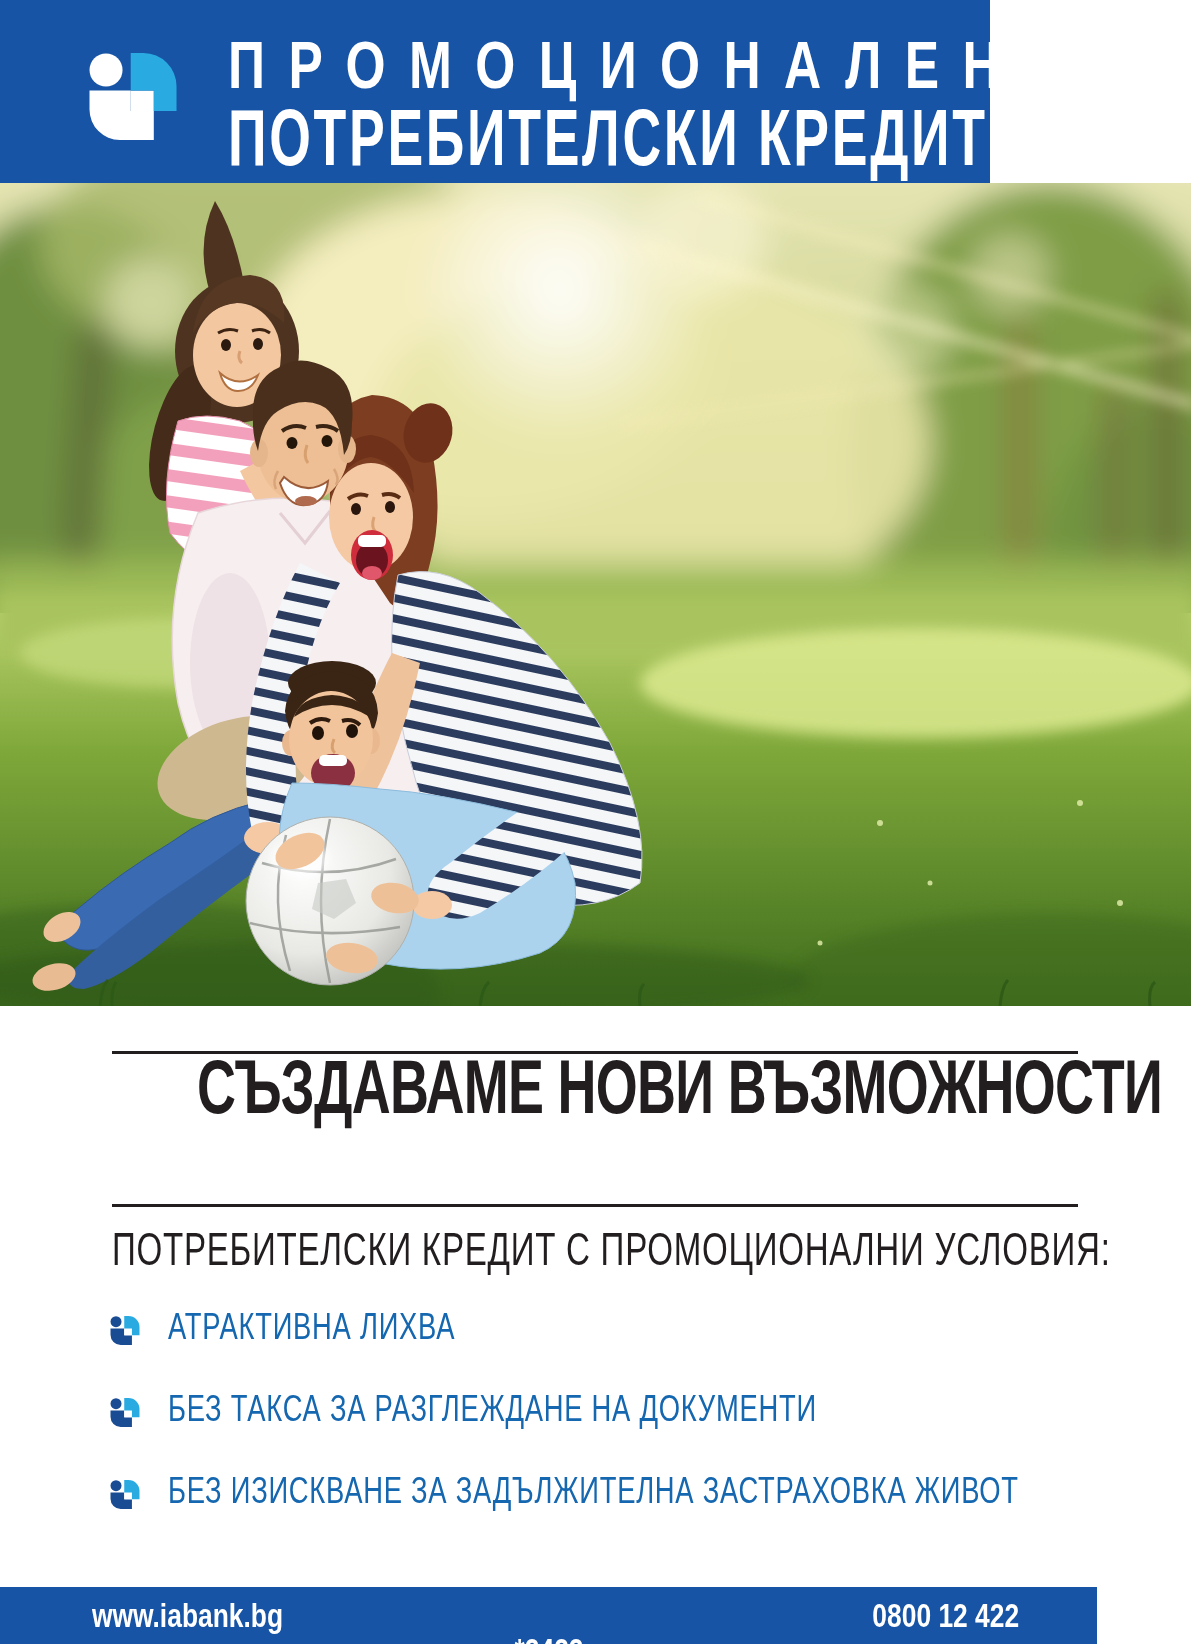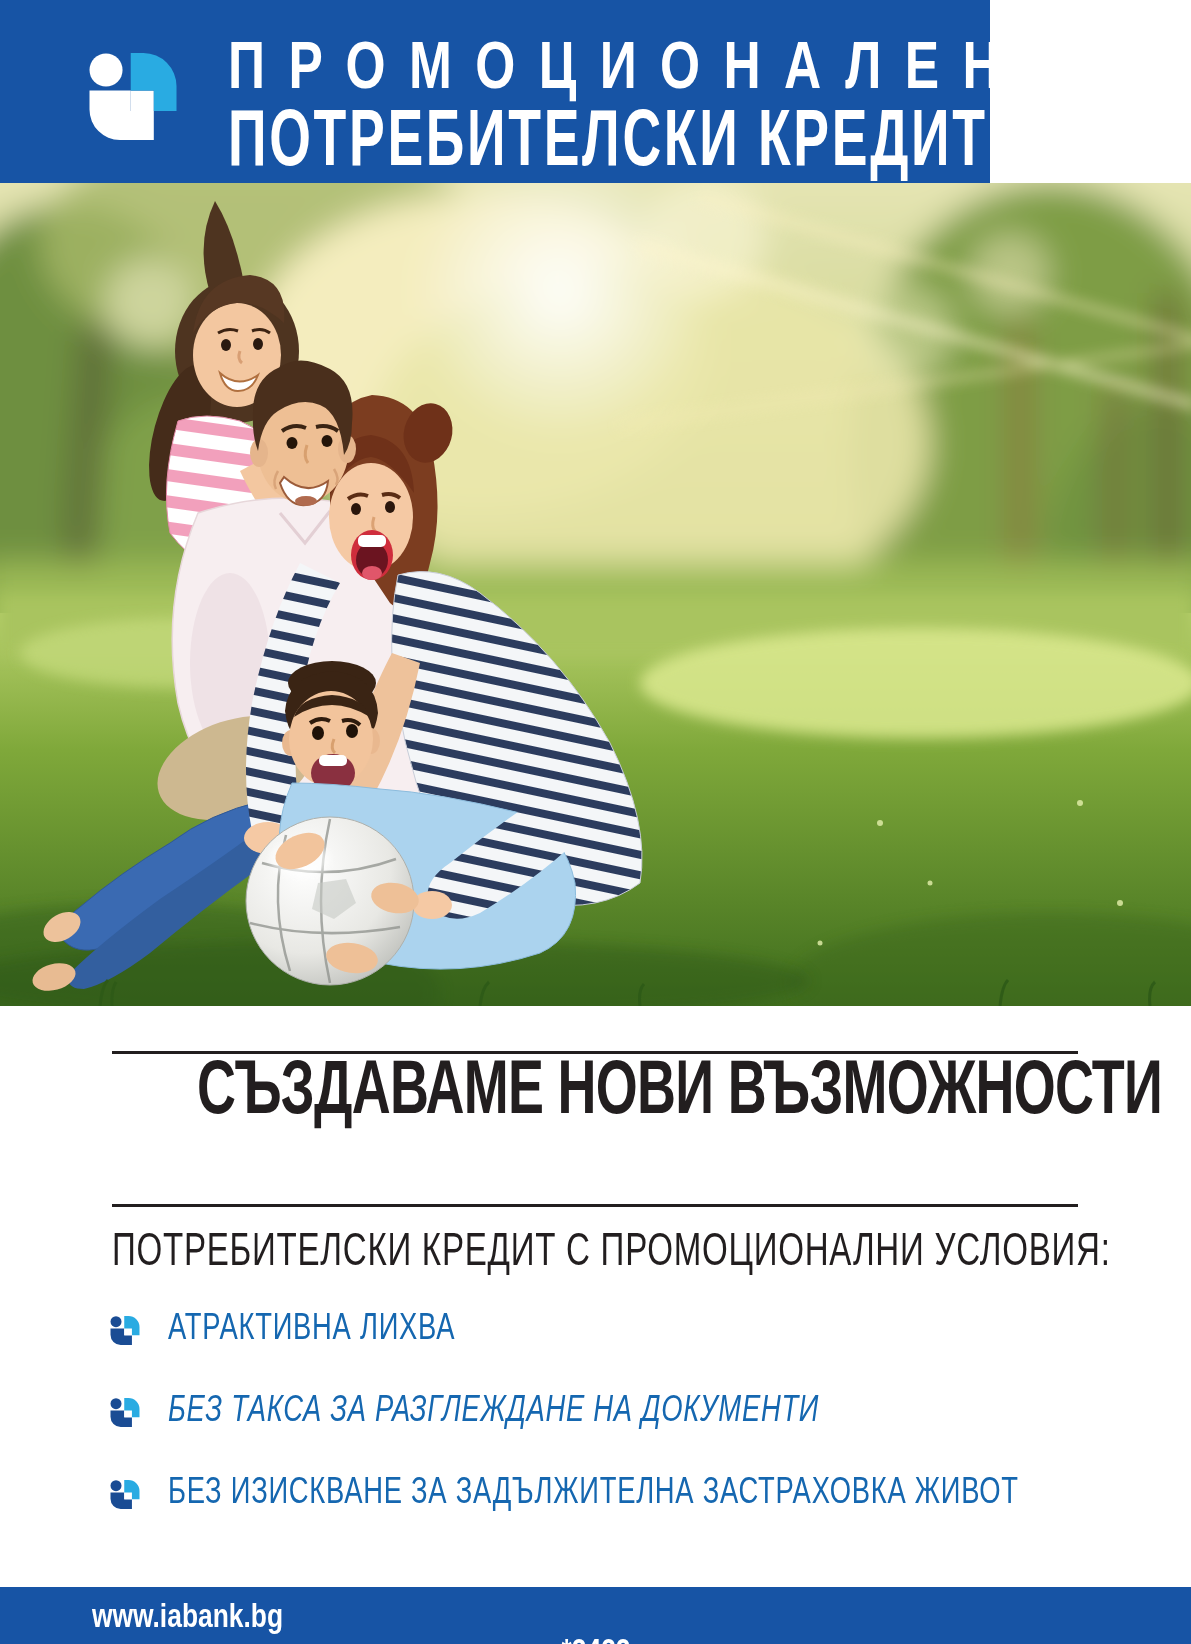--- a/index.html
+++ b/index.html
@@ -32,26 +32,26 @@
   }
   .headline .cxc{transform:scaleX(.71);}
   .subhead{
     position:absolute;left:112px;top:1226px;color:#221E1F;
     font-size:46px;font-weight:400;line-height:1;white-space:nowrap;
   }
   .subhead .cx{transform:scaleX(.72);letter-spacing:1px;}
   
   .bullets{position:absolute;left:110px;top:0;margin:0;padding:0;list-style:none;width:1000px;}
   .bullet{position:absolute;left:0;display:flex;align-items:flex-end;height:34px;}
-  .bullet-1{top:1311px;}.bullet-2{top:1393px;font-style:italic;}.bullet-3{top:1475px;}
+  .bullet-1{top:1311px;}.bullet-2{top:1393px;}.bullet-3{top:1475px;}
   .bullet .ico{width:30px;height:29px;flex:0 0 auto;margin-right:28px;--c1:#1A4C94;--c2:#29ABE2;--cn:#ffffff;}
   .bullet .txt{color:#1567B0;font-size:37px;line-height:1;white-space:nowrap;}
   .bullet .txt .cx{transform:scaleX(.74);letter-spacing:1px;}
   
-  .ftr{position:absolute;left:0;top:1587px;width:1191px;height:57px;background:#1754A5;}
+  .ftr{position:absolute;left:0;top:1587px;width:1097px;height:57px;background:#1754A5;}
   .ftr .item{position:absolute;top:0;height:57px;display:flex;align-items:center;color:#fff;font-weight:bold;font-size:33px;white-space:nowrap;}
   .ftr .site{left:68px;}
   .ftr .star{left:50%;transform:translateX(-50%);margin-top:35px;}
   .ftr .phone{right:59px;}
   .ftr .cxc{transform:scaleX(.8);}
   .logo-c1{fill:var(--c1);}
   .logo-c2{fill:var(--c2);}
   .logo-cn{fill:var(--cn);}
 </style>
 </head>
@@ -298,15 +298,18 @@
     </li>
   </ul>
 
   <footer class="ftr">
     <div class="item site">
         <span class="cxc">www.iabank.bg</span>
       </div>
     <div class="item star">
         <span class="cxc">*2422</span>
       </div>
+    <div class="item phone">
+        <span class="cxc">0800 12 422</span>
+      </div>
   </footer>
 
 </div>
 
 </body></html>

